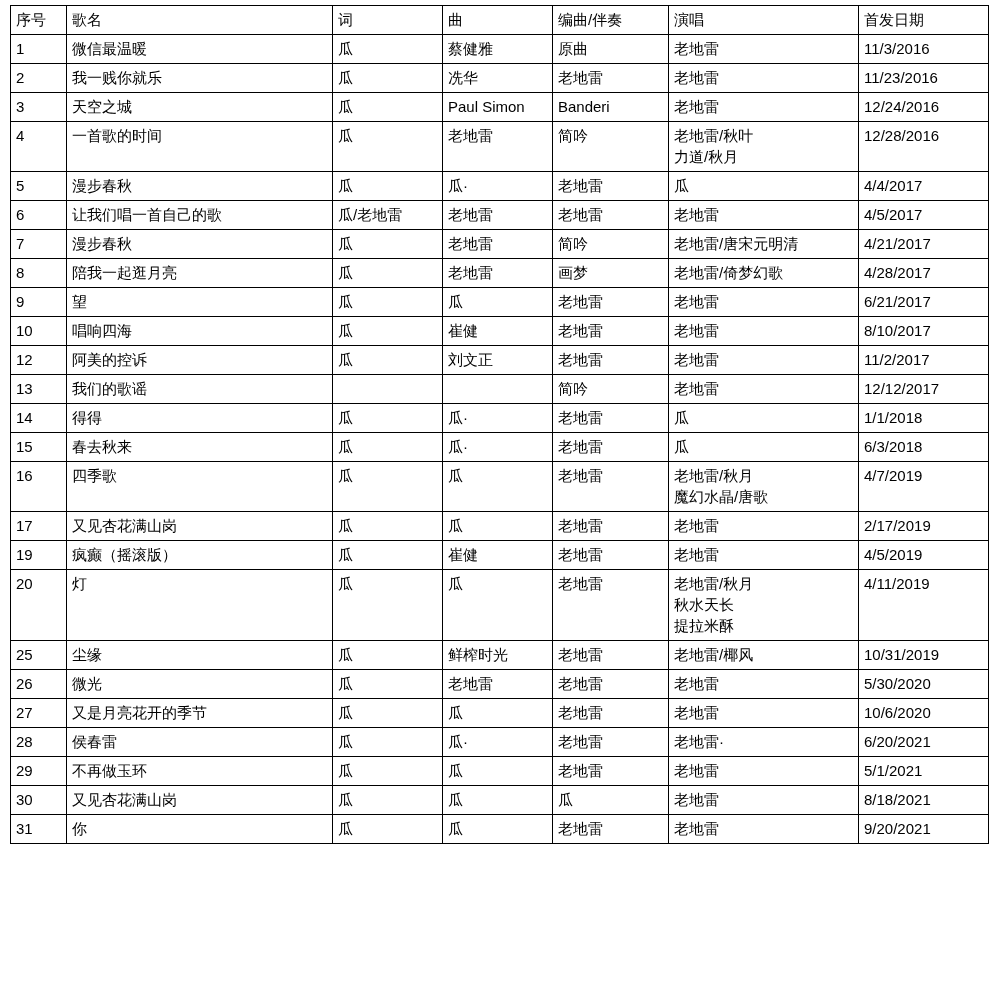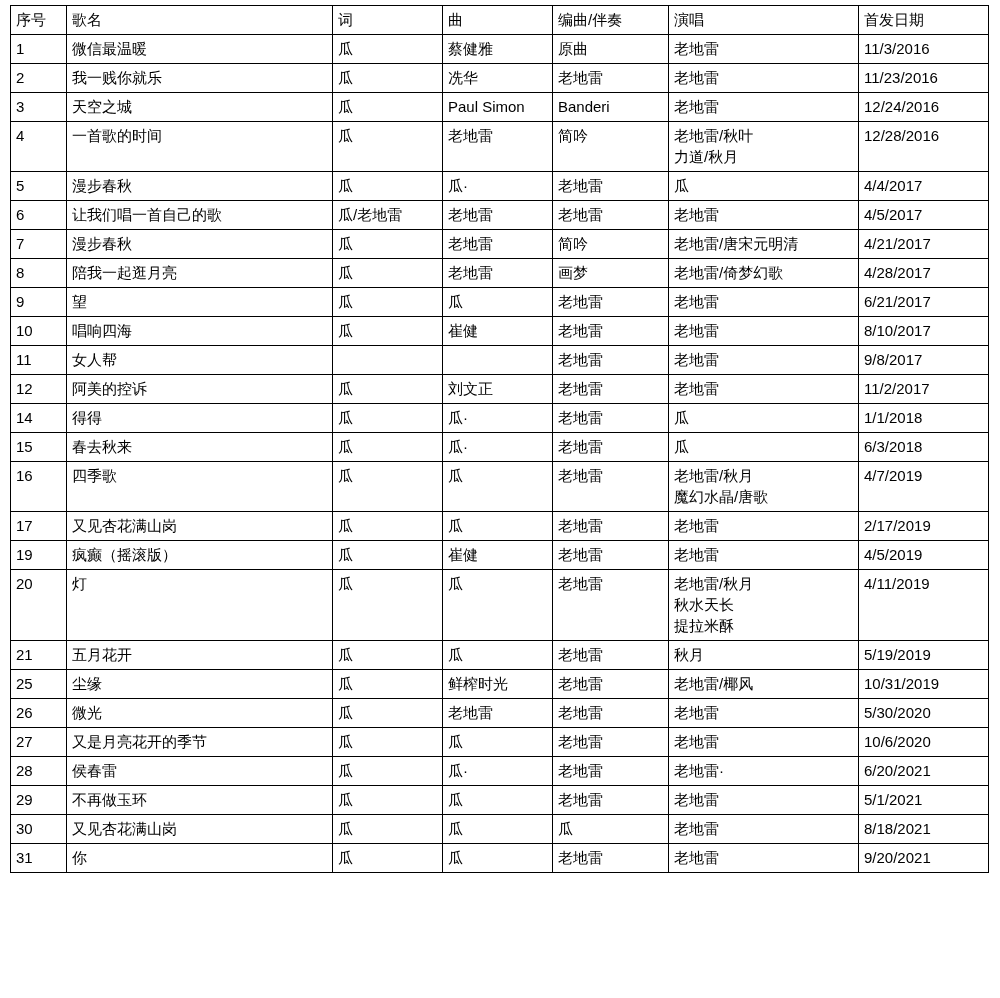--- a/index.html
+++ b/index.html
@@ -157,36 +157,36 @@
         <tr>
           <td class="cell-multi">10</td>
           <td class="cell-multi">唱响四海</td>
           <td class="cell-multi">瓜</td>
           <td class="cell-multi">崔健</td>
           <td class="cell-multi">老地雷</td>
           <td class="cell-multi">老地雷</td>
           <td class="cell-multi">8/10/2017</td>
         </tr>
         <tr>
-          <td class="cell-multi">11</td>
-          <td class="cell-multi">女人帮</td>
+          <td class="cell-multi">12</td>
+          <td class="cell-multi">阿美的控诉</td>
+          <td class="cell-multi">瓜</td>
+          <td class="cell-multi">刘文正</td>
+          <td class="cell-multi">老地雷</td>
+          <td class="cell-multi">老地雷</td>
+          <td class="cell-multi">11/2/2017</td>
+        </tr>
+        <tr>
+          <td class="cell-multi">13</td>
+          <td class="cell-multi">我们的歌谣</td>
           <td class="cell-multi"></td>
           <td class="cell-multi"></td>
-          <td class="cell-multi">老地雷</td>
-          <td class="cell-multi">老地雷</td>
-          <td class="cell-multi">9/8/2017</td>
-        </tr>
-        <tr>
-          <td class="cell-multi">12</td>
-          <td class="cell-multi">阿美的控诉</td>
-          <td class="cell-multi">瓜</td>
-          <td class="cell-multi">刘文正</td>
-          <td class="cell-multi">老地雷</td>
-          <td class="cell-multi">老地雷</td>
-          <td class="cell-multi">11/2/2017</td>
+          <td class="cell-multi">简吟</td>
+          <td class="cell-multi">老地雷</td>
+          <td class="cell-multi">12/12/2017</td>
         </tr>
         <tr>
           <td class="cell-multi">14</td>
           <td class="cell-multi">得得</td>
           <td class="cell-multi">瓜</td>
           <td class="cell-multi">瓜·</td>
           <td class="cell-multi">老地雷</td>
           <td class="cell-multi">瓜</td>
           <td class="cell-multi">1/1/2018</td>
         </tr>
@@ -230,29 +230,20 @@
         <tr>
           <td class="cell-multi">20</td>
           <td class="cell-multi">灯</td>
           <td class="cell-multi">瓜</td>
           <td class="cell-multi">瓜</td>
           <td class="cell-multi">老地雷</td>
           <td class="cell-multi">老地雷/秋月
 秋水天长
 提拉米酥</td>
           <td class="cell-multi">4/11/2019</td>
-        </tr>
-        <tr>
-          <td class="cell-multi">21</td>
-          <td class="cell-multi">五月花开</td>
-          <td class="cell-multi">瓜</td>
-          <td class="cell-multi">瓜</td>
-          <td class="cell-multi">老地雷</td>
-          <td class="cell-multi">秋月</td>
-          <td class="cell-multi">5/19/2019</td>
         </tr>
         <tr>
           <td class="cell-multi">25</td>
           <td class="cell-multi">尘缘</td>
           <td class="cell-multi">瓜</td>
           <td class="cell-multi">鲜榨时光</td>
           <td class="cell-multi">老地雷</td>
           <td class="cell-multi">老地雷/椰风</td>
           <td class="cell-multi">10/31/2019</td>
         </tr>

